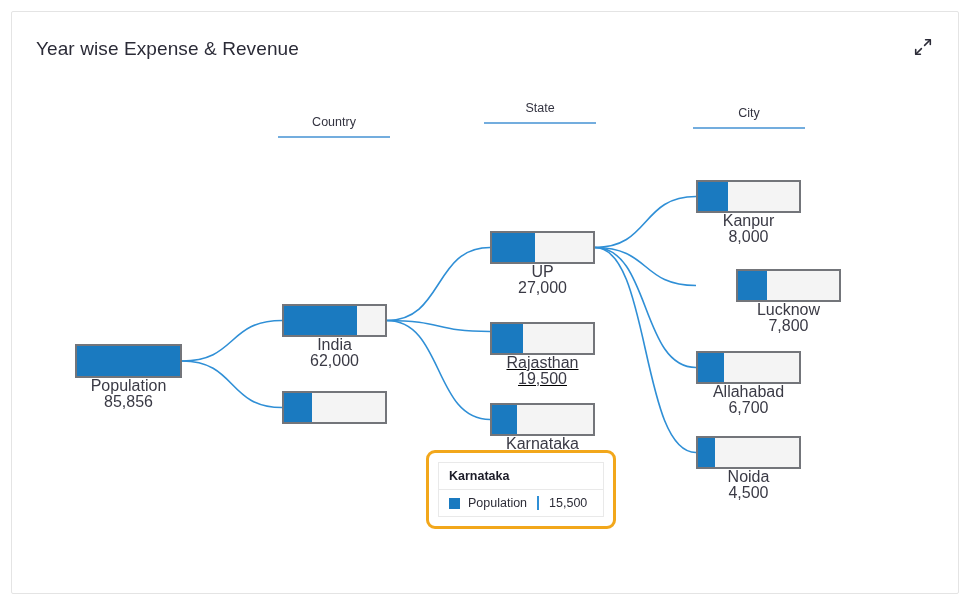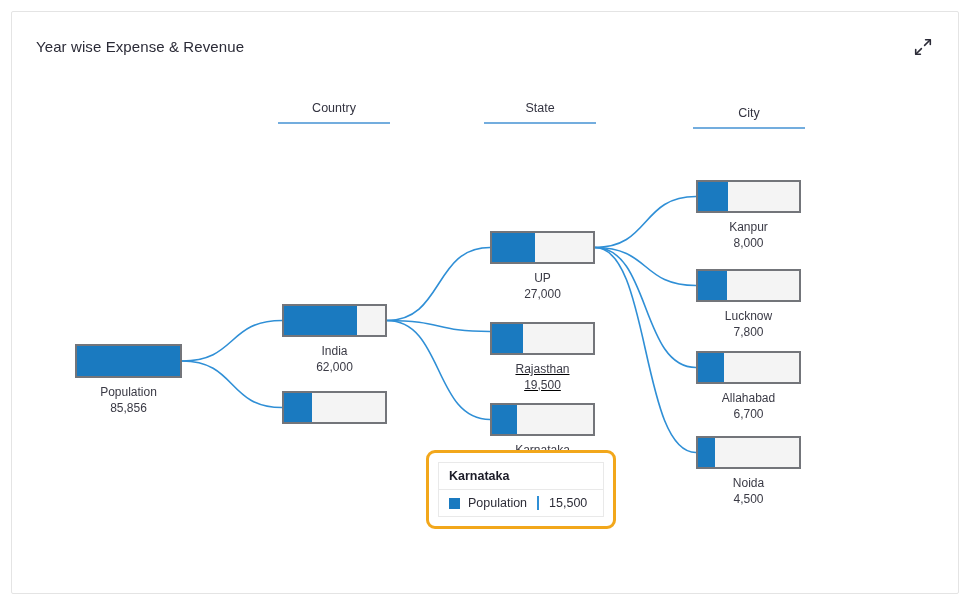--- a/index.html
+++ b/index.html
@@ -23,21 +23,21 @@
     height: 583px;
     background: #ffffff;
     border: 1px solid #e4e4e4;
     border-radius: 2px;
     box-sizing: border-box;
   }
   .card-title {
     position: absolute;
     left: 24px;
     top: 26px;
-    font-size: 15px;
+    font-size: 19px;
     color: #2b2b37;
     letter-spacing: 0.1px;
     white-space: nowrap;
   }
   .expand-btn {
     position: absolute;
     right: 22px;
     top: 22px;
     width: 26px;
     height: 26px;
@@ -82,23 +82,22 @@
     background: #f4f4f4;
     overflow: hidden;
     cursor: pointer;
   }
   .bar .fill {
     position: absolute;
     left: 0; top: 0; bottom: 0;
     background: #1a7ac0;
   }
   .node .caption {
-    margin-top: 7px;
     text-align: center;
-    font-size: 12px;
+    font-size: 16px;
     color: #3a3a45;
     line-height: 15.5px;
     white-space: nowrap;
   }
   .node .caption .nm { display: block; }
   .node .caption .vl { display: block; }
 
   
   .tooltip-wrap {
     position: absolute;
@@ -162,21 +161,21 @@
         <g stroke="#2b2b37" stroke-width="1.6" stroke-linecap="round" stroke-linejoin="round" fill="none">
           <path d="M11.6 8.4 L17 3"></path>
           <path d="M12.6 2.8 L17.3 2.8 L17.3 7.5"></path>
           <path d="M8.4 11.6 L3 17"></path>
           <path d="M7.4 17.2 L2.7 17.2 L2.7 12.5"></path>
         </g>
       </svg>
     </div>
 
     <div id="columns">
-        <div class="col-head" style="left: 266px; top: 89px; width: 112px;">
+        <div class="col-head" style="left: 266px; top: 103px; width: 112px;">
           <span class="label">Country</span>
           <span class="rule"></span>
         </div>
         <div class="col-head" style="left: 472px; top: 89px; width: 112px;">
           <span class="label">State</span>
           <span class="rule"></span>
         </div>
         <div class="col-head" style="left: 681px; top: 94px; width: 112px;">
           <span class="label">City</span>
           <span class="rule"></span>
@@ -248,21 +247,21 @@
           </div>
           <div class="node" style="left: 684px; top: 168px; width: 105px;">
             <div class="bar" style="height: 33px; pointer-events: auto;">
               <div class="fill" style="width: 30%; background: rgb(26, 122, 192);"></div>
             </div>
             <div class="caption">
               <span class="nm">Kanpur</span>
               <span class="vl">8,000</span>
             </div>
           </div>
-          <div class="node" style="left: 684px; top: 257px; width: 105px;">
+          <div class="node" style="left: 724px; top: 257px; width: 105px;">
             <div class="bar" style="height: 33px; pointer-events: auto;">
               <div class="fill" style="width: 29%; background: rgb(26, 122, 192);"></div>
             </div>
             <div class="caption">
               <span class="nm">Lucknow</span>
               <span class="vl">7,800</span>
             </div>
           </div>
           <div class="node" style="left: 684px; top: 339px; width: 105px;">
             <div class="bar" style="height: 33px; pointer-events: auto;">

